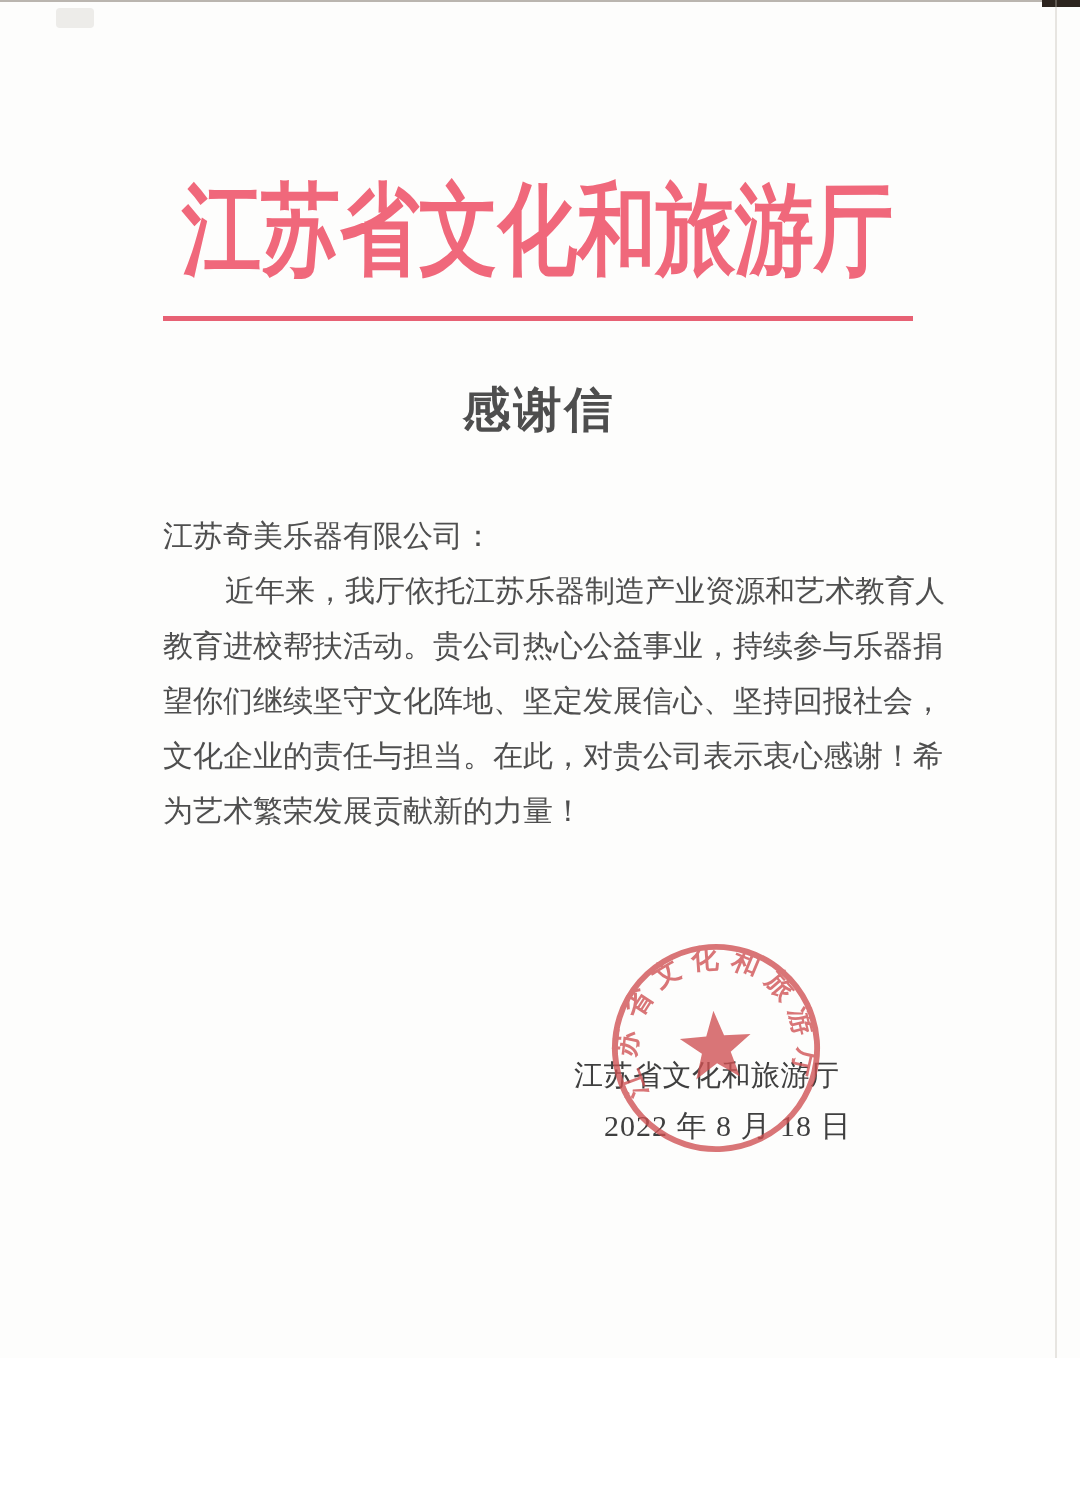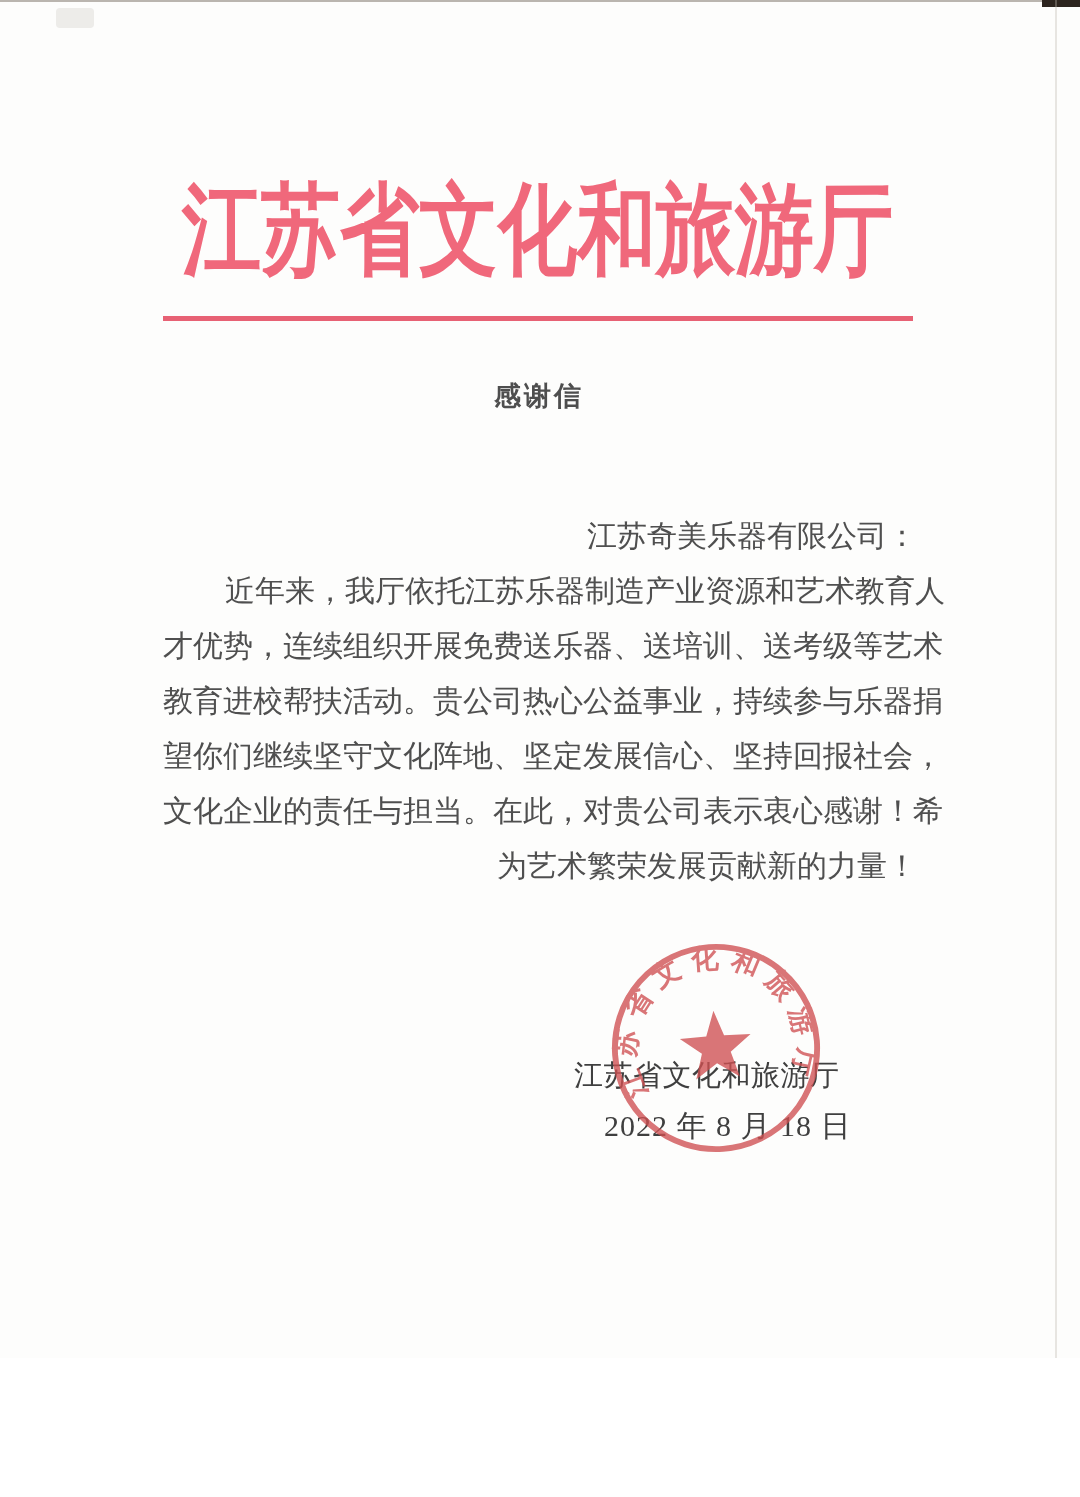--- a/index.html
+++ b/index.html
@@ -21,26 +21,26 @@
     position:absolute;left:182px;top:176px;
     font-size:100px;font-weight:bold;color:#f0687b;
     white-space:nowrap;letter-spacing:0;
     transform:scaleX(0.79);transform-origin:left top;
     line-height:1.1;
   }
   .red-rule{position:absolute;left:163px;top:316px;width:750px;height:5px;background:#e76174;}
   
   .letter-title{
     position:absolute;left:163px;top:378px;width:752px;
-    text-align:center;font-size:27px;font-weight:bold;color:#4e4e4e;
+    text-align:center;font-size:48px;font-weight:bold;color:#4e4e4e;
     letter-spacing:3px;
   }
   .body-block{
     position:absolute;left:163px;top:508px;width:754px;
-    font-size:30px;color:#4f4f4f;line-height:55px;text-align:right;
+    font-size:30px;color:#4f4f4f;line-height:55px;
   }
   .body-block .row{white-space:nowrap;height:55px;}
   .body-block .indent{padding-left:62px;}
   .signature{
     position:absolute;left:574px;top:1056px;
     font-size:29px;color:#3f3f3f;white-space:nowrap;letter-spacing:0.5px;
   }
   .letter-date{
     position:absolute;left:604px;top:1106px;
     font-size:30px;color:#3f3f3f;white-space:nowrap;letter-spacing:1px;
@@ -71,21 +71,20 @@
   <div class="scan-left-mark"></div>
 
   <div class="org-title">江苏省文化和旅游厅</div>
   <div class="red-rule"></div>
 
   <div class="letter-title">感谢信</div>
 
   <div class="body-block">
     <div class="row">江苏奇美乐器有限公司：</div>
     <div class="row indent">近年来，我厅依托江苏乐器制造产业资源和艺术教育人</div>
-    <div class="row">才优势，连续组织开展免费送乐器、送培训、送考级等艺术</div>
     <div class="row">教育进校帮扶活动。贵公司热心公益事业，持续参与乐器捐</div>
     <div class="row">望你们继续坚守文化阵地、坚定发展信心、坚持回报社会，</div>
     <div class="row">文化企业的责任与担当。在此，对贵公司表示衷心感谢！希</div>
     <div class="row">为艺术繁荣发展贡献新的力量！</div>
   </div>
 
   <div class="signature">江苏省文化和旅游厅</div>
   <div class="letter-date">2022 年 8 月 18 日</div>
 
   <svg class="seal" viewBox="0 0 220 220" aria-hidden="true">

